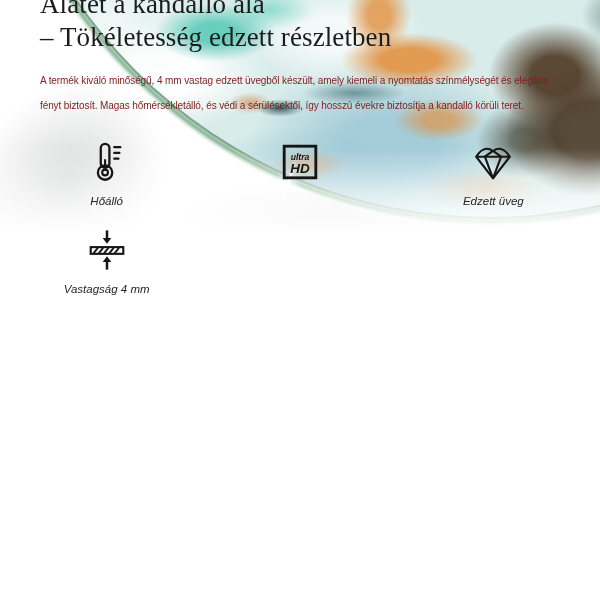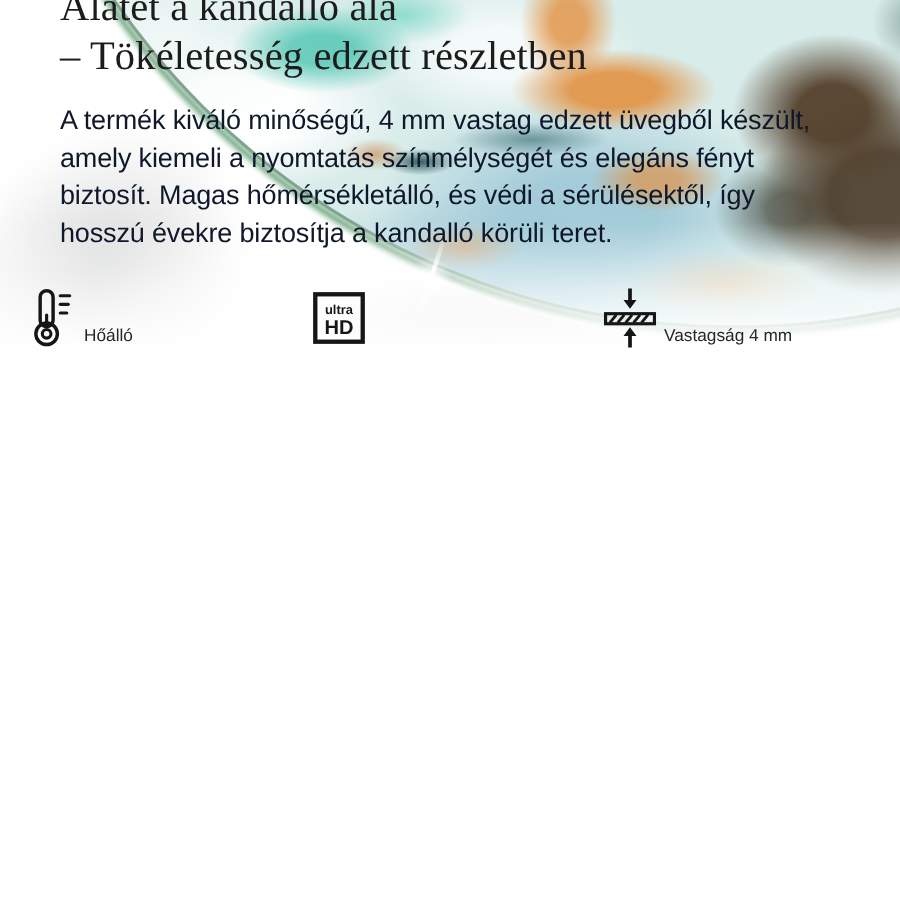--- a/index.html
+++ b/index.html
@@ -52,29 +52,29 @@
     background:radial-gradient(closest-side,rgba(255,255,255,.95),rgba(255,255,255,0) 70%);}
   .sparkle .ray-h{position:absolute;left:0;top:26.5px;width:56px;height:3px;border-radius:2px;
     background:linear-gradient(to right,rgba(255,255,255,0),#fff 45%,#fff 55%,rgba(255,255,255,0));}
   .sparkle .ray-v{position:absolute;left:26.5px;top:0;width:3px;height:56px;border-radius:2px;
     background:linear-gradient(to bottom,rgba(255,255,255,0),#fff 45%,#fff 55%,rgba(255,255,255,0));}
 
   
   .content{position:relative;margin-top:-12px;padding:0 40px;}
   h1{margin:0;font-family:"Liberation Serif",serif;font-weight:400;color:#1c1c1c;
      font-size:27px;line-height:33px;letter-spacing:.1px;}
-  .desc{margin:14px 0 16px;max-width:532px;font-size:18px;line-height:25px;
-        letter-spacing:-.1px;color:#0f172a;}
+  .desc{margin:14px 0 16px;max-width:532px;font-size:10px;line-height:25px;
+        letter-spacing:-.1px;color:#7f1d1d;}
 
   
   .features{display:grid;grid-template-columns:repeat(3,1fr);row-gap:18px;
             margin:20px -30px 0;}
-  .feature{display:flex;align-items:center;}
+  .feature{display:flex;flex-direction:column;align-items:center;font-style:italic;}
   .feature .ic{height:48px;display:flex;align-items:center;justify-content:center;}
-  .feature .lbl{margin-top:24px;font-size:11.5px;color:#262626;line-height:14px;text-align:right;}
+  .feature .lbl{margin-top:8px;font-size:11.5px;color:#262626;line-height:14px;text-align:right;}
   svg{display:block;}
   .ic svg text{font-family:"Liberation Sans",sans-serif;}
 </style>
 </head>
 <body>
 
 <div class="page">
 
   <section class="hero">
     <div class="shadow-left"></div>
@@ -117,20 +117,30 @@
         <div class="ic">
           <svg width="46" height="46" viewBox="0 0 48 48">
             <rect x="7.5" y="7.5" width="33" height="33" fill="none" stroke="#161616" stroke-width="3"></rect>
             <text x="24" y="21.5" text-anchor="middle" font-size="9" font-weight="700" fill="#161616">ultra</text>
             <text x="24" y="35" text-anchor="middle" font-size="14" font-weight="700" fill="#161616">HD</text>
           </svg>
         </div>
       </div>
 
 
+      <div class="feature">
+        <div class="ic">
+          <svg width="46" height="46" viewBox="0 0 48 48" fill="none" stroke="#161616" stroke-width="2.2" stroke-linejoin="round">
+            <path d="M9.5 14.5 Q16.5 7 24 12.5 Q31.5 7 38.5 14.5 L41.5 18.5 L24 41 L6.5 18.5 Z"></path>
+            <path d="M6.5 18.5 L41.5 18.5"></path>
+            <path d="M24 12.5 L15.5 18.5 L24 41 M24 12.5 L32.5 18.5 L24 41"></path>
+          </svg>
+        </div>
+        <div class="lbl">Edzett üveg</div>
+      </div>
 
 
       <div class="feature">
         <div class="ic">
           <svg width="46" height="46" viewBox="0 0 48 48" fill="none" stroke="#161616">
             <rect x="7" y="21" width="34" height="7" stroke-width="2.2"></rect>
             <g stroke-width="2">
               <line x1="10" y1="27.2" x2="14.5" y2="21.8"></line>
               <line x1="15.5" y1="27.2" x2="20" y2="21.8"></line>
               <line x1="21" y1="27.2" x2="25.5" y2="21.8"></line>

